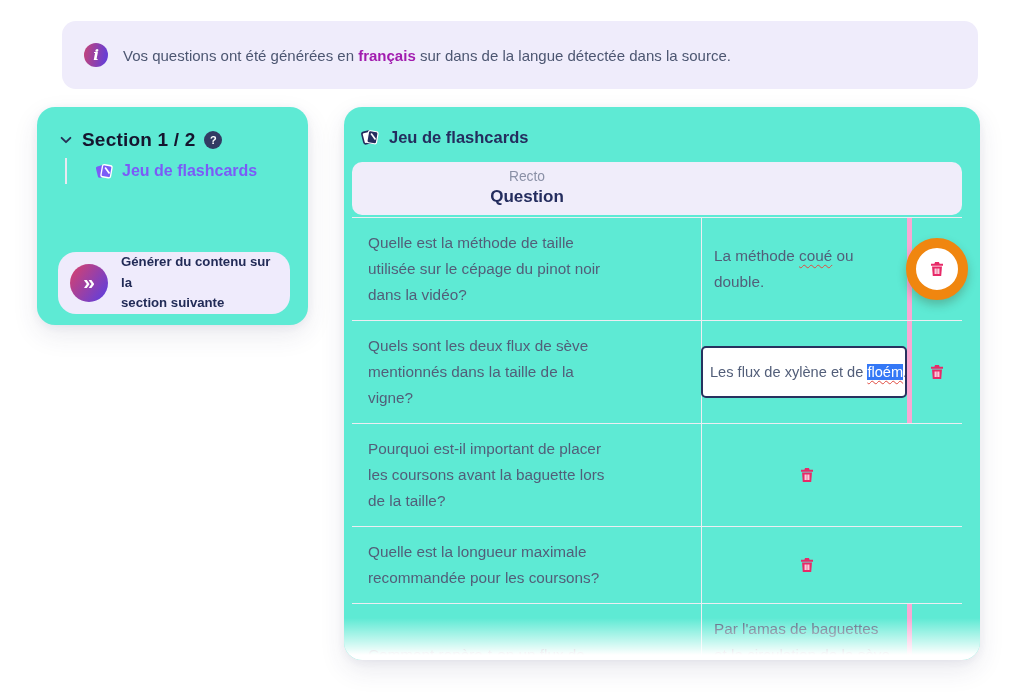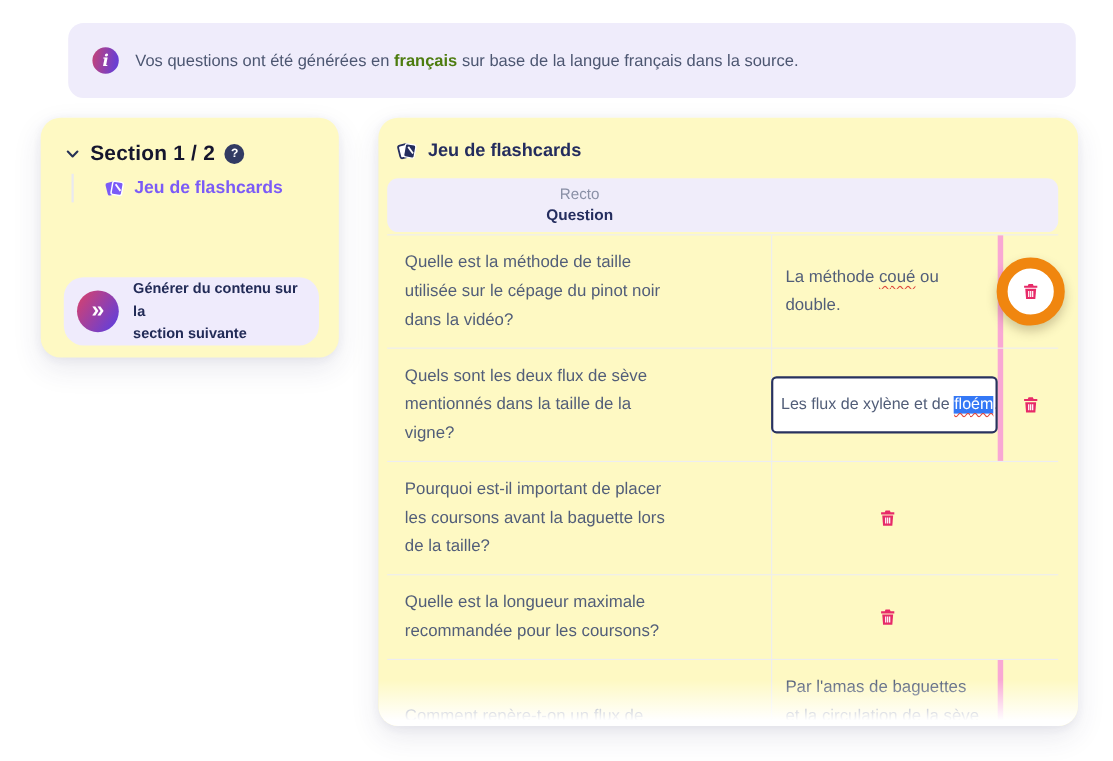--- a/index.html
+++ b/index.html
@@ -19,25 +19,25 @@
     display: flex; align-items: center; gap: 15px; padding: 0 20px 0 22px;
   }
   .info-badge {
     width: 24px; height: 24px; border-radius: 50%;
     background: linear-gradient(100deg, #bc4380 10%, #6a3ed2 85%);
     color:#fff; display:flex; align-items:center; justify-content:center;
     font-family: "DejaVu Serif", serif; font-style: italic; font-weight: 700;
     font-size: 15px; flex: 0 0 auto;
   }
   .banner-text { font-size: 15px; color: #4c5671; }
-  .banner-text b { color: #4d7c0f; font-weight: 700; }
+  .banner-text b { color: #a21caf; font-weight: 700; }
 
   
   .card {
-    position: absolute; background: #fef9c3; border-radius: 18px;
+    position: absolute; background: #5eead4; border-radius: 18px;
     box-shadow: 0 10px 26px rgba(45,45,100,.10), 0 2px 8px rgba(45,45,100,.06);
   }
   .sidebar-card { left: 37px; top: 107px; width: 271px; height: 218px; }
   .main-card { left: 344px; top: 107px; width: 636px; height: 553px; overflow: hidden; }
   .main-card::after {
     content:""; position:absolute; left:0; right:0; bottom:0; height:42px;
     background: linear-gradient(rgba(255,255,255,0), #ffffff 88%);
     pointer-events:none;
   }
 
@@ -73,21 +73,21 @@
   .main-title-row { display:flex; align-items:center; gap:9px; padding:20px 0 0 16px; }
   .main-title { font-size:16.5px; font-weight:800; color:#242d5e; }
 
   .ftable { width:610px; margin:15px 0 0 8px; }
   .thead {
     display:grid; grid-template-columns:350px 210px 50px;
     background:#f0edfa; border-radius:10px; padding:7px 0 8px 0;
   }
   .th { display:flex; flex-direction:column; align-items:center; gap:3px; }
   .th-sub { font-size:13.8px; color:#8a90a6; }
-  .th-main { font-size:14px; font-weight:800; color:#242d5e; }
+  .th-main { font-size:17px; font-weight:800; color:#242d5e; }
 
   .tbody { border-top:1px solid #ededf2; margin-top:2px; }
   .trow { display:grid; grid-template-columns:350px 210px 50px; border-bottom:1px solid #ededf2; }
   .cell { display:flex; align-items:center; font-size:15.3px; line-height:26px; color:#525e79; }
   .qcell { padding:12px 16px; border-right:1px solid #ededf2; }
   .qcell .qtext { max-width:242px; }
   .acell { padding:12px 12px; border-right:5px solid #f9a8d4; }
   .acell .atext { max-width:212px; }
   .acell.editing { padding:10px 0 10px 0; }
   .editbox {
@@ -113,21 +113,21 @@
     width:62px; height:62px; border:10px solid #f0860f; border-radius:50%;
     background:#fff; box-shadow:0 5px 10px rgba(60,40,10,.25);
     display:flex; align-items:center; justify-content:center; z-index:2;
   }
 </style>
 </head>
 <body>
 
 <div class="banner">
   <span class="info-badge">i</span>
-  <span class="banner-text"><span>Vos questions ont été générées en </span><b>français</b><span> sur base de la langue français dans la source.</span></span>
+  <span class="banner-text"><span>Vos questions ont été générées en </span><b>français</b><span> sur dans de la langue détectée dans la source.</span></span>
 </div>
 
 <div class="card sidebar-card">
   <div class="section-row">
     <svg class="chev" viewBox="0 0 16 16">
       <path d="M3 5.5 L8 10.5 L13 5.5" fill="none" stroke="#273257" stroke-width="2.2" stroke-linecap="round" stroke-linejoin="round"></path>
     </svg>
     <span class="section-title">Section 1 / 2</span>
     <span class="help-badge">?</span>
   </div>

